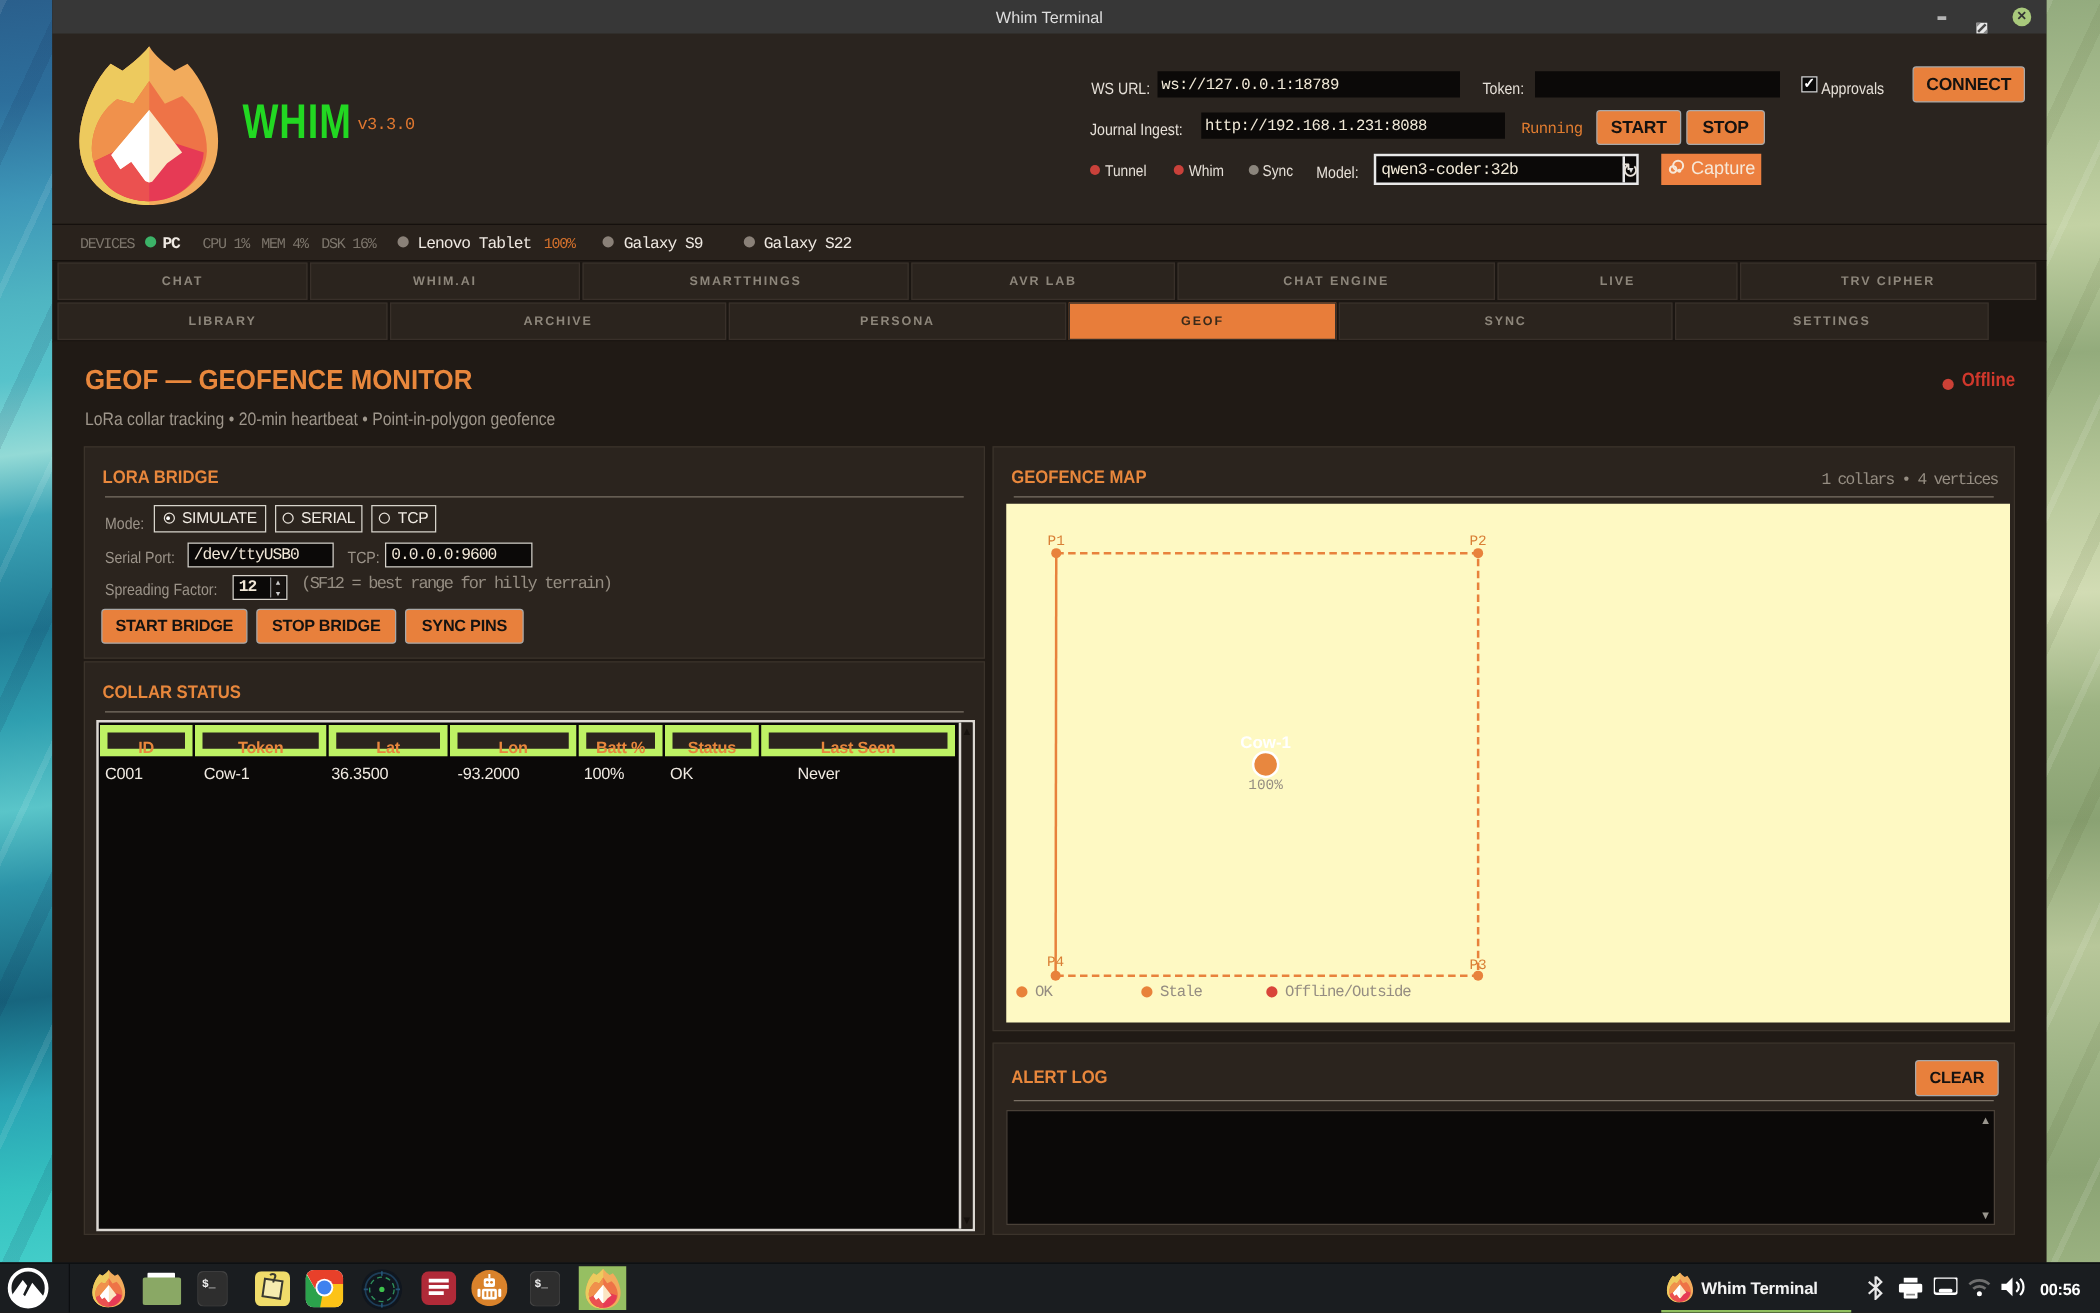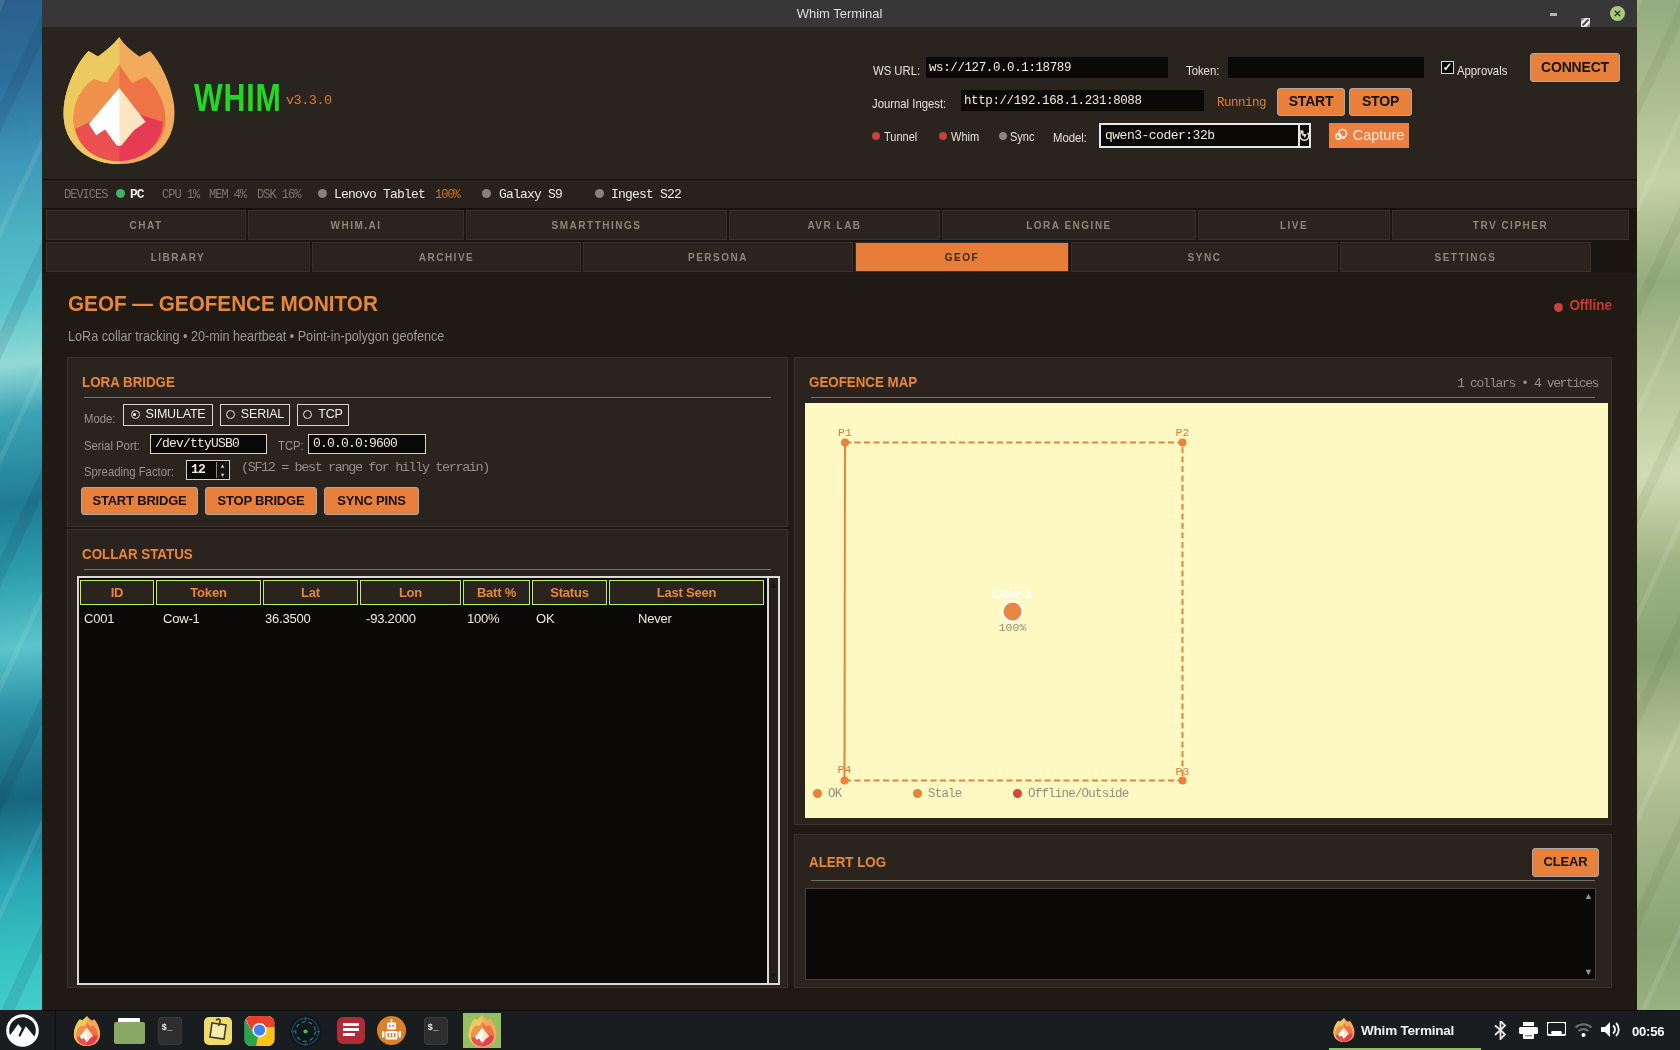--- a/index.html
+++ b/index.html
@@ -51,21 +51,21 @@
 .glab{position:absolute;color:#9c948a;font-size:13px;transform:scaleX(.87);transform-origin:0 0;white-space:nowrap}
 .gmono{position:absolute;color:#958d82;font-size:13px;letter-spacing:-1.4px;font-family:"Liberation Mono",monospace;white-space:nowrap}
 .rbox{position:absolute;height:22px;border:1.5px solid #d8d4cc;color:#f2ece4;font-size:12.5px;letter-spacing:-.2px;text-align:center;line-height:19px;white-space:nowrap}
 .rad{display:inline-block;width:9px;height:9px;border:1.5px solid #e8e2da;border-radius:50%;margin-right:6px;position:relative;vertical-align:-1px}
 .rad i{position:absolute;left:1.5px;top:1.5px;width:3px;height:3px;background:#fff;border-radius:50%}
 .minp{position:absolute;height:20px;background:#0b0908;border:1.5px solid #d8d4cc;color:#f2e8d8;font-size:13px;letter-spacing:-.8px;font-family:"Liberation Mono",monospace;padding:0 4px;line-height:17px}
 .spin{position:absolute;right:1px;top:1px;bottom:1px;width:12px;background:#171310;border-left:1px solid #888;color:#ccc;letter-spacing:0}
 .spin b{display:block;height:8.5px;font-size:6px;line-height:9px;text-align:center;font-weight:normal}
 .tblwrap{position:absolute;left:9px;top:46px;width:703px;height:409px;background:#0b0908;border:2px solid #dcd8d2}
 .thead{display:flex;gap:2px;padding:2px 14px 0 1px}
-.th{height:25px;background:#2b241e;border:1px solid #bef264;color:#e8873c;font-weight:bold;font-size:13px;letter-spacing:-.2px;text-align:center;line-height:23px}
+.th{height:25px;background:#2b241e;border:6px solid #bef264;color:#e8873c;font-weight:bold;font-size:13px;letter-spacing:-.2px;text-align:center;line-height:23px}
 .trowd{display:flex;padding:6px 15px 0 5px;color:#f0eae2;font-size:13px;letter-spacing:-.2px}
 .vsb{position:absolute;right:0;top:0;bottom:0;width:11px;border-left:2px solid #dcd8d2;background:#251f1a}
 .sbb{position:absolute;left:0;width:9px;height:14px;color:#16110d;font-size:9px;text-align:center;line-height:14px}
 .map{position:absolute;left:10px;top:45px;width:803px;height:415px;background:#fef9c3}
 .vlb{fill:#d97f35;font-family:"Liberation Mono",monospace;font-size:11.5px;text-anchor:middle}
 .cowlb{fill:#fff;font-family:"Liberation Sans",sans-serif;font-weight:bold;font-size:13.5px;text-anchor:middle}
 .cowpc{fill:#958d82;font-family:"Liberation Mono",monospace;font-size:11.5px;text-anchor:middle}
 .leg{position:absolute;bottom:17px;color:#958d82;font-size:12.5px;font-family:"Liberation Mono",monospace;letter-spacing:-.8px}
 .ldot{display:inline-block;width:9px;height:9px;border-radius:50%;margin-right:6px;vertical-align:-1px}
 .logbox{position:absolute;left:10px;top:53px;width:791px;height:92px;background:#0b0908;border:1px solid #4a4138}
@@ -134,29 +134,29 @@
 <span class="dpc" style="left:88px">PC</span>
 <span class="dtxt" style="left:120px">CPU 1%</span>
 <span class="dtxt" style="left:167px">MEM 4%</span>
 <span class="dtxt" style="left:215px">DSK 16%</span>
 <span class="ddot" style="left:276px;background:#8a8178"></span>
 <span class="dwh" style="left:292px">Lenovo Tablet</span>
 <span class="dor" style="left:393px">100%</span>
 <span class="ddot" style="left:440px;background:#8a8178"></span>
 <span class="dwh" style="left:457px">Galaxy S9</span>
 <span class="ddot" style="left:553px;background:#8a8178"></span>
-<span class="dwh" style="left:569px">Ingest S22</span>
+<span class="dwh" style="left:569px">Galaxy S22</span>
 </div>
 <div style="position:absolute;left:0;top:209px;width:100%;height:65px;background:#1b1612"></div>
 <div class="trow" style="top:210px">
 <div class="tab" style="width:200px">CHAT</div>
 <div class="tab" style="width:216px">WHIM.AI</div>
 <div class="tab" style="width:261px">SMARTTHINGS</div>
 <div class="tab" style="width:211px">AVR LAB</div>
-<div class="tab" style="width:254px">LORA ENGINE</div>
+<div class="tab" style="width:254px">CHAT ENGINE</div>
 <div class="tab" style="width:192px">LIVE</div>
 <div class="tab" style="width:237px">TRV CIPHER</div>
 </div>
 <div class="trow" style="top:242px">
 <div class="tab" style="width:264px">LIBRARY</div>
 <div class="tab" style="width:269px">ARCHIVE</div>
 <div class="tab" style="width:270px">PERSONA</div>
 <div class="tab act" style="width:214px">GEOF</div>
 <div class="tab" style="width:267px">SYNC</div>
 <div class="tab" style="width:251px">SETTINGS</div>

